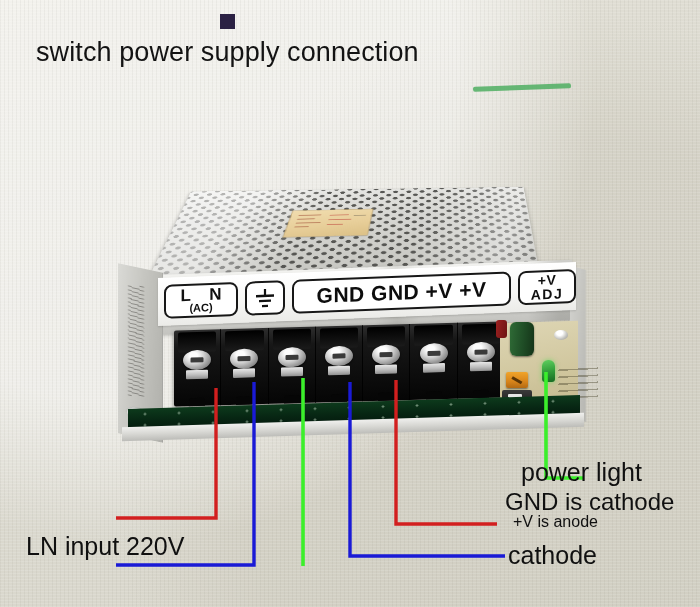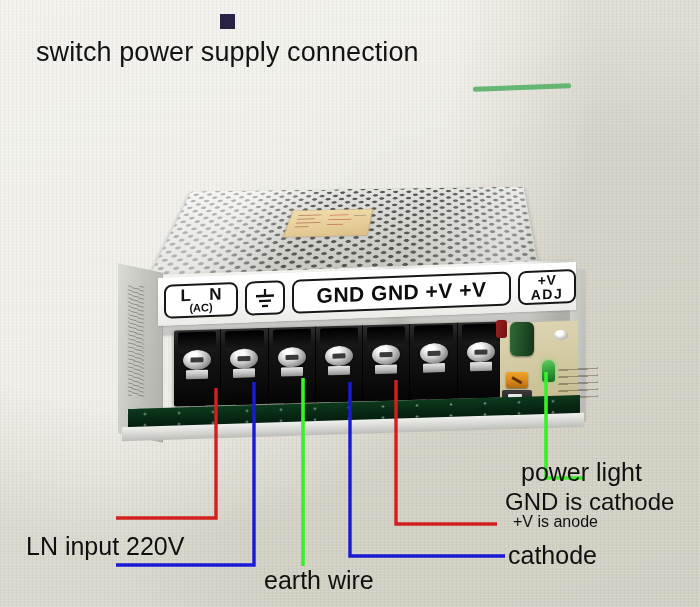--- a/index.html
+++ b/index.html
@@ -394,19 +394,18 @@
     <polyline points="303,378 303,566" fill="none" stroke="#3bef2b" stroke-width="3.6"></polyline>
 
     <polyline points="350,382 350,556 505,556" fill="none" stroke="#1a1ad6" stroke-width="3.4"></polyline>
 
     <polyline points="396,380 396,524 497,524" fill="none" stroke="#d21f1f" stroke-width="3.4"></polyline>
 
     <polyline points="546,372 546,478 583,478" fill="none" stroke="#3bef2b" stroke-width="3.6"></polyline>
   </svg>
 
   <div class="ann ann-ln">LN input 220V</div>
-  <div class="ann ann-earth">earth wire</div>
   <div class="ann ann-gnd">GND is cathode</div>
   <div class="ann ann-power">power light</div>
   <div class="ann ann-pv">+V is anode</div>
   <div class="ann ann-out">cathode</div>
 
 </div>
 
 </body></html>

